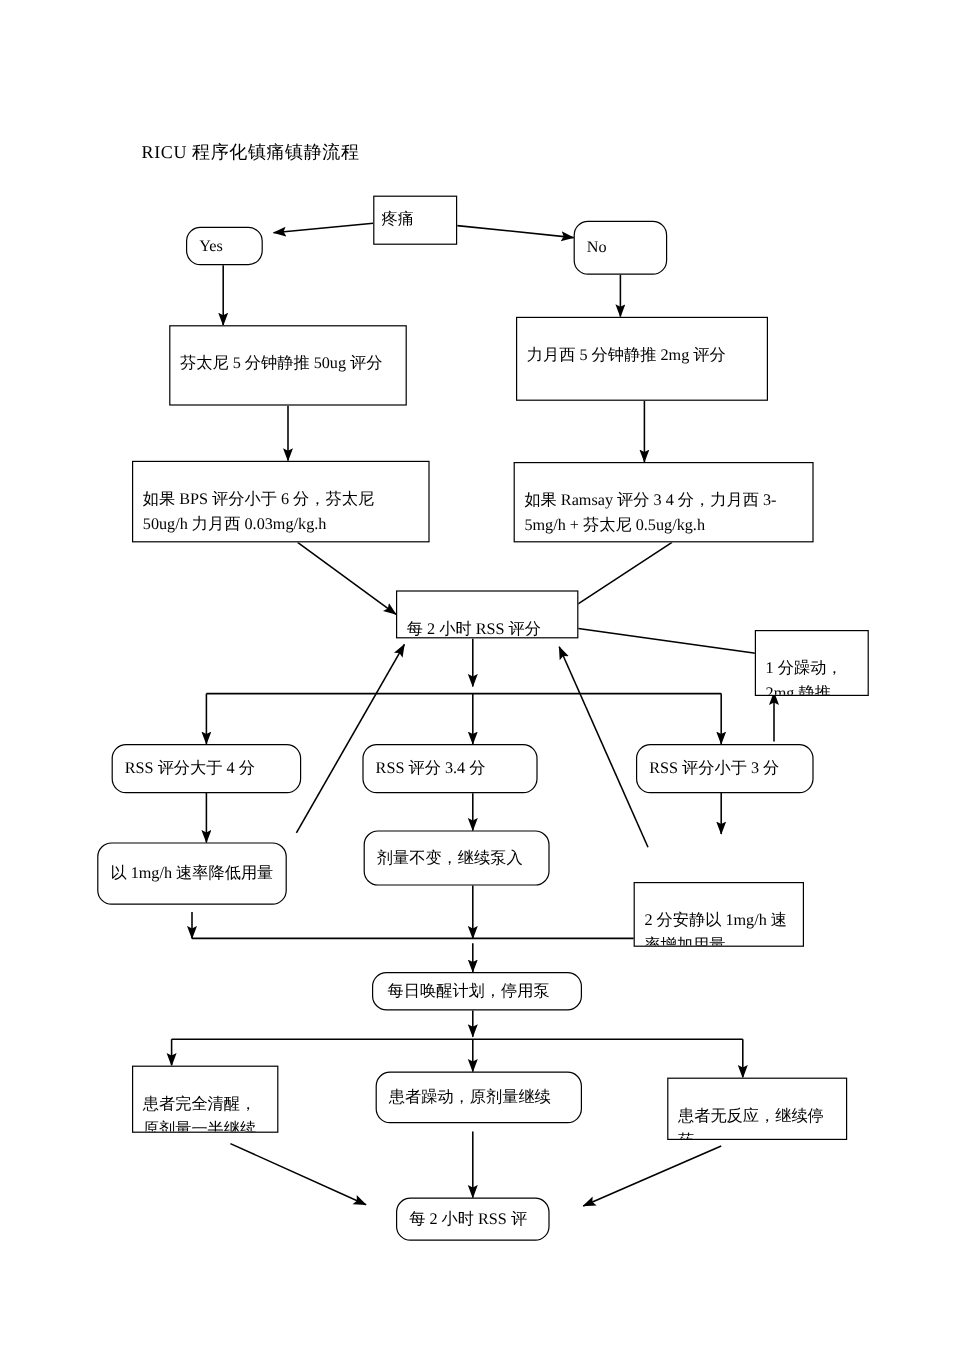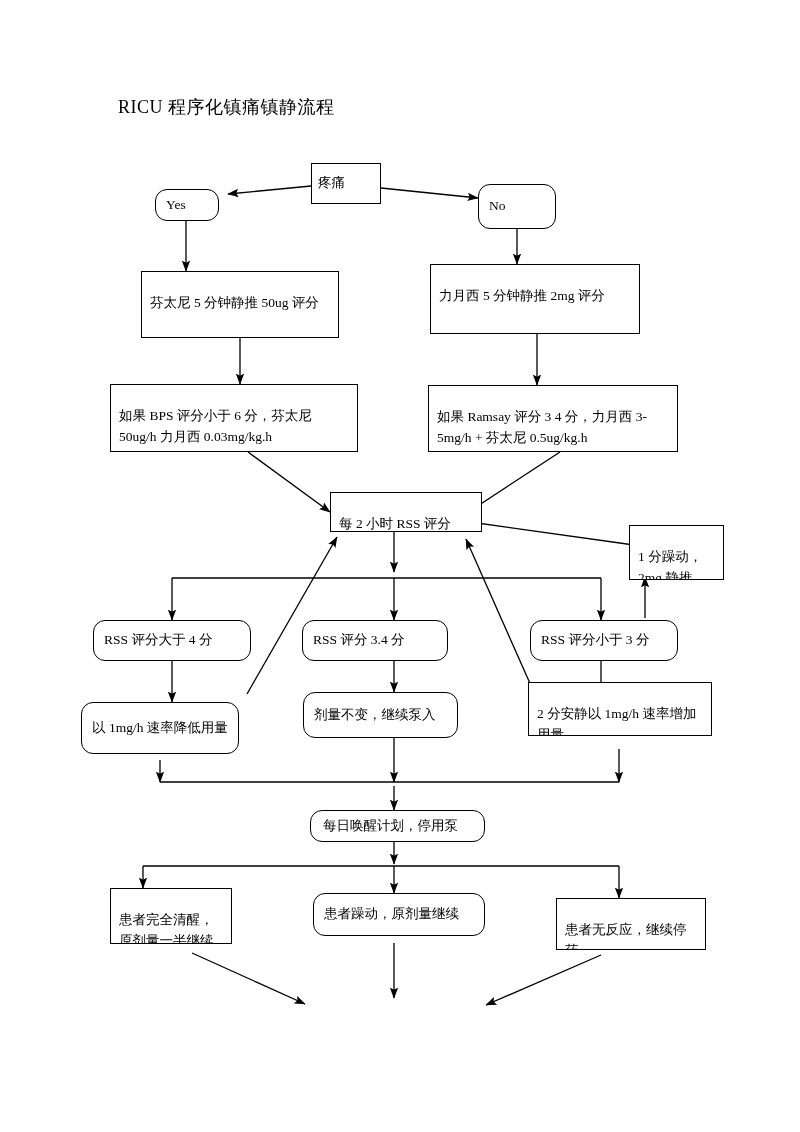--- a/index.html
+++ b/index.html
@@ -23,22 +23,22 @@
     position: absolute;
     left: 0;
     top: 0;
     width: 800px;
     height: 1132px;
     pointer-events: none;
   }
   .title {
     position: absolute;
     left: 118px;
-    top: 95px;
-    font-size: 18px;
+    top: 118px;
+    font-size: 15px;
     letter-spacing: 0.5px;
     white-space: nowrap;
   }
   .node {
     position: absolute;
     box-sizing: border-box;
     border: 1px solid #000000;
     background: #ffffff;
     font-size: 13.5px;
     line-height: 1.55;
@@ -197,34 +197,37 @@
   </div>
 
   <div class="node mid-left" style="left:81px; top:702px; width:158px; height:52px;">
     <span class="txt">以 1mg/h 速率降低用量</span>
   </div>
 
   <div class="node mid-left" style="left:303px; top:692px; width:155px; height:46px;">
     <span class="txt">剂量不变，继续泵入</span>
   </div>
 
-  <div class="node" style="left:528px; top:682px; width:184px; height:54px;">
+  <div class="node" style="left:528px; top:735px; width:142px; height:54px;">
     <span class="txt">2 分安静以 1mg/h 速率增加用量</span>
   </div>
 
   <div class="node mid-left" style="left:310px; top:810px; width:175px; height:32px;padding-left:12px;">
     <span class="txt">每日唤醒计划，停用泵</span>
   </div>
 
   <div class="node" style="left:110px; top:888px; width:122px; height:56px;">
     <span class="txt">患者完全清醒，原剂量一半继续</span>
   </div>
 
   <div class="node mid-left" style="left:313px; top:893px; width:172px; height:43px;">
     <span class="txt">患者躁动，原剂量继续</span>
   </div>
 
   <div class="node" style="left:556px; top:898px; width:150px; height:52px;">
     <span class="txt">患者无反应，继续停药</span>
   </div>
 
+  <div class="node mid-left" style="left:330px; top:998px; width:128px; height:36px;">
+    <span class="txt">每 2 小时 RSS 评</span>
+  </div>
 
 </div>
 
 </body></html>

